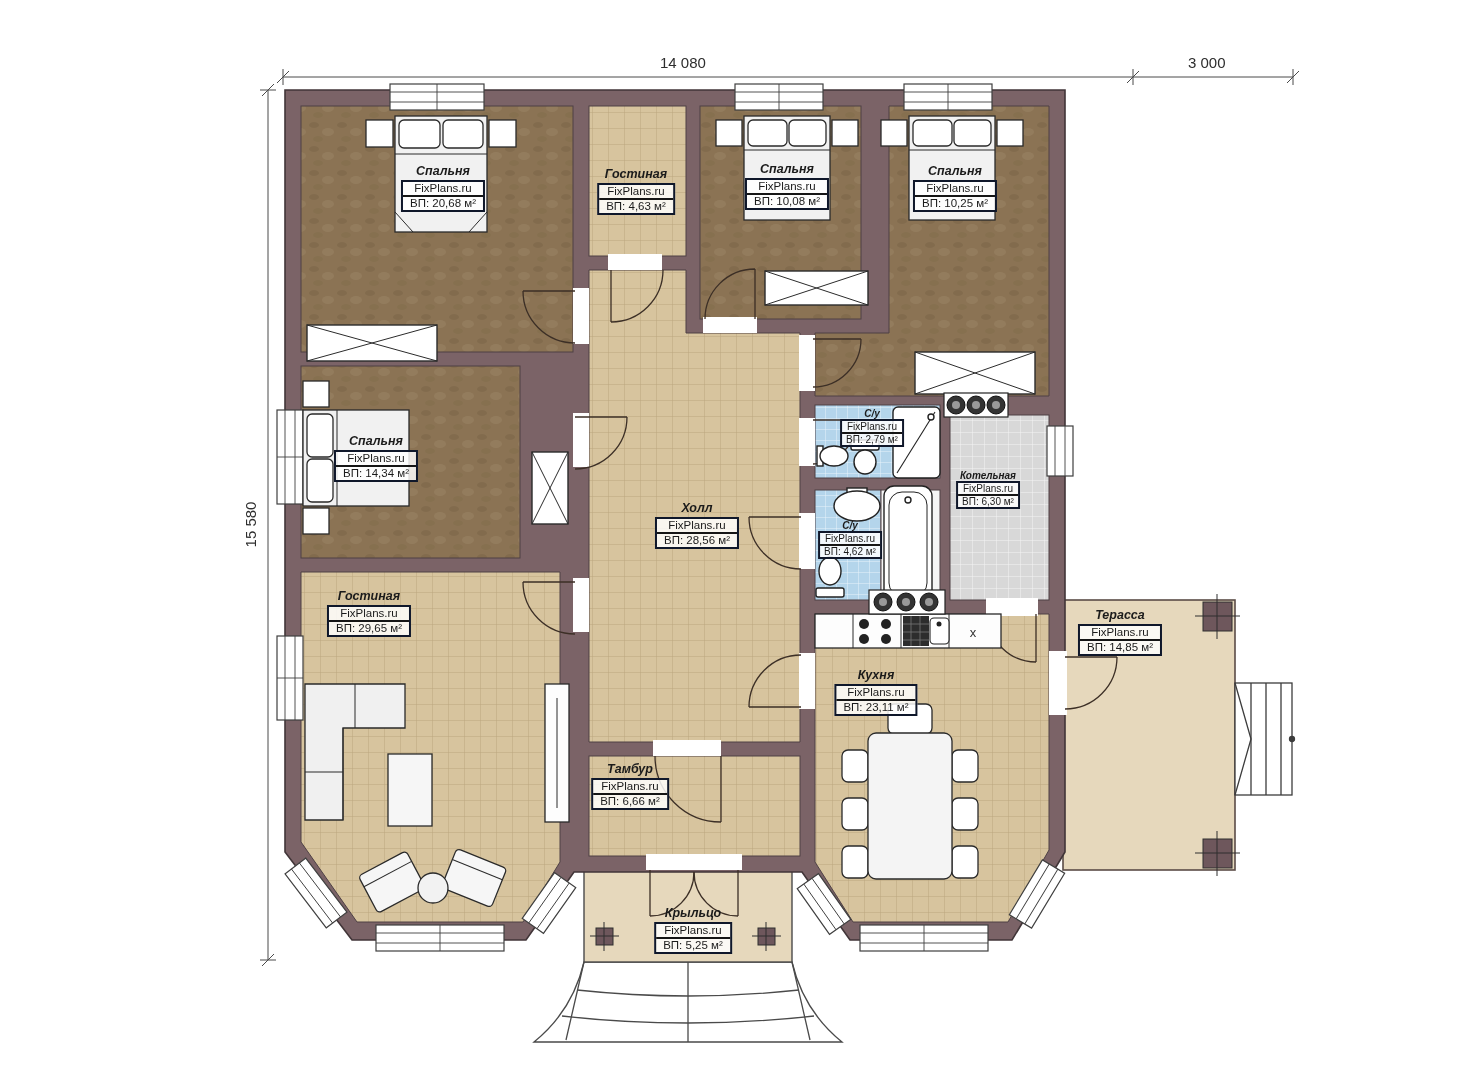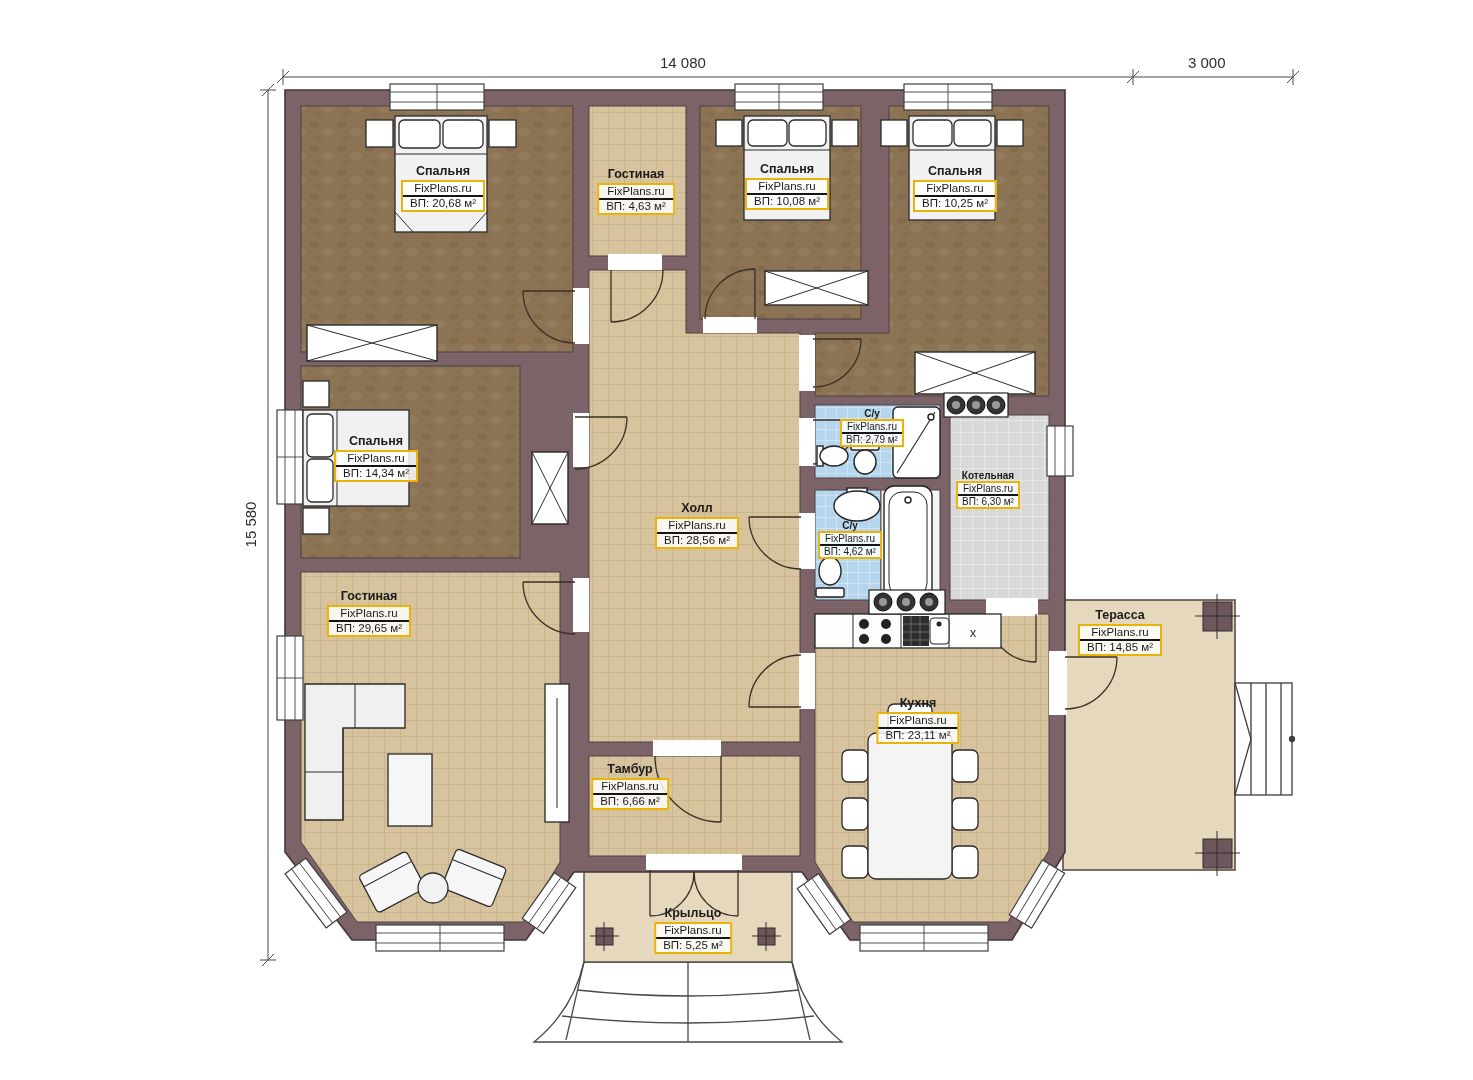--- a/index.html
+++ b/index.html
@@ -1,21 +1,21 @@
 <!DOCTYPE html>
 <html><head>
 <meta charset="utf-8">
 <style>
   html,body{margin:0;padding:0;background:#ffffff;}
   .stage{position:relative;width:1473px;height:1080px;background:#fff;overflow:hidden;
          font-family:"Liberation Sans",sans-serif;}
   .stage svg{position:absolute;left:0;top:0;}
   .room-label{position:absolute;transform:translateX(-50%);text-align:center;z-index:5;}
-  .room-name{font-weight:700;font-size:12.5px;color:#1b1b1b;margin-bottom:2px;white-space:nowrap;}
-  .room-box{display:inline-block;border:2px solid #eab308;background:rgba(255,255,255,0.84);}
+  .room-name{font-weight:700;font-size:12.5px;color:#1b1b1b;margin-bottom:2px;white-space:nowrap;font-style:italic;}
+  .room-box{display:inline-block;border:2px solid #0f172a;background:rgba(255,255,255,0.84);}
   .room-box .brand{padding:0 7px 1px;border-bottom:2px solid #151515;font-size:11.5px;color:#1b1b1b;white-space:nowrap;}
   .room-box .area{padding:0 7px 1px;font-size:11.5px;color:#1b1b1b;white-space:nowrap;}
   .room-label.sm .room-name{font-size:10px;margin-bottom:0;}
   .room-label.sm .room-box .brand,.room-label.sm .room-box .area{font-size:10px;padding:0 4px;}
   .dim{position:absolute;font-size:15px;color:#2e2e2e;z-index:4;white-space:nowrap;}
   .dim.vert{transform:rotate(-90deg);transform-origin:center;}
 </style>
 </head>
 <body>
 
@@ -422,21 +422,21 @@
 </div>
 
 <div class="room-label sm" style="left:988px;top:470px;border-radius:9px;">
   <div class="room-name">Котельная</div>
   <div class="room-box">
     <div class="brand">FixPlans.ru</div>
     <div class="area">ВП: 6,30 м²</div>
   </div>
 </div>
 
-<div class="room-label" style="left:918px;top:668px;margin-top:28px;">
+<div class="room-label" style="left:876px;top:668px;">
   <div class="room-name">Кухня</div>
   <div class="room-box">
     <div class="brand">FixPlans.ru</div>
     <div class="area">ВП: 23,11 м²</div>
   </div>
 </div>
 
 <div class="room-label" style="left:630px;top:762px;">
   <div class="room-name">Тамбур</div>
   <div class="room-box">

